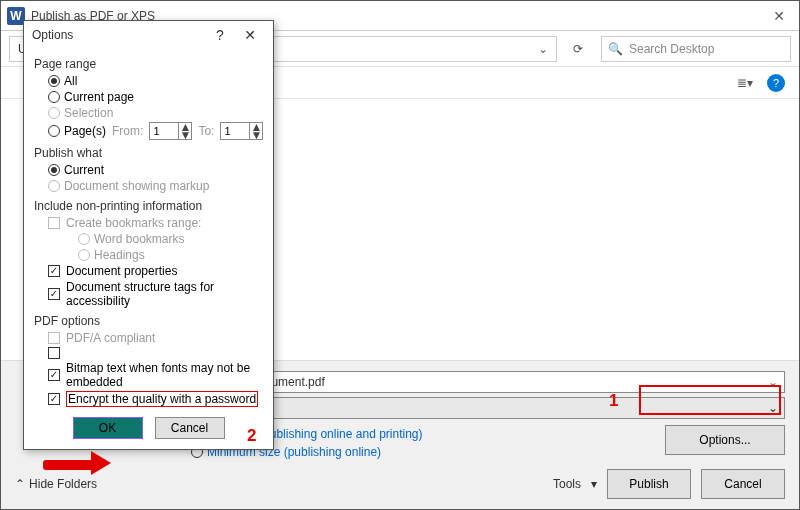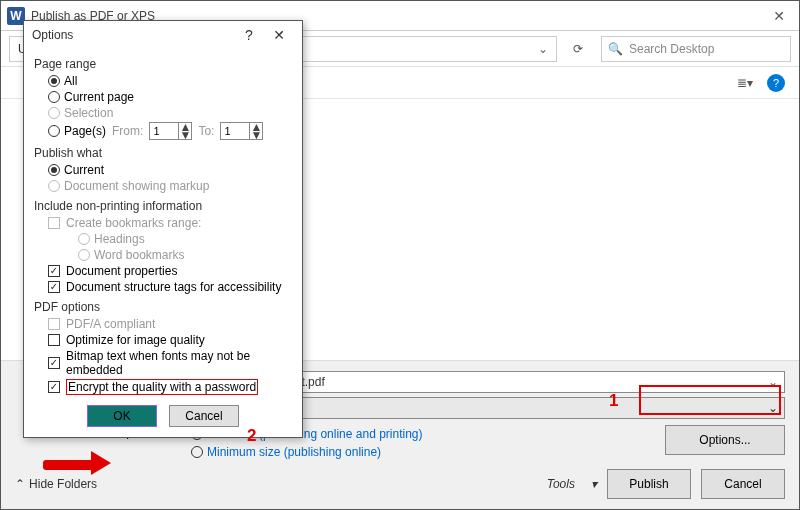--- a/index.html
+++ b/index.html
@@ -25,27 +25,27 @@
 .fileinput { flex:1; height: 22px; border:1px solid #888; background:#fff; padding:0 6px; display:flex; align-items:center; color:#333;}
 .dropdown { flex:1; height:22px; border:1px solid #888; background:#e8e8e8; display:flex; align-items:center; padding:0 6px; justify-content:space-between; color:#333;}
 .optrow { display:flex; gap: 14px; align-items:flex-start; margin-top: 6px;}
 .optcol { flex:1;}
 .radio { display:flex; align-items:flex-start; gap:4px; margin: 2px 0;}
 .radio .r { width:12px; height:12px; border:1px solid #333; border-radius:50%; display:inline-flex; align-items:center; justify-content:center; flex-shrink:0; margin-top:1px;}
 .radio .r.sel::after { content:""; width:6px; height:6px; background:#333; border-radius:50%;}
 .link { color:#0066cc;}
 .btn { height: 30px; min-width:84px; border:1px solid #888; background:#e1e1e1; display:inline-flex; align-items:center; justify-content:center; padding: 0 12px;}
 .btnrow { display:flex; justify-content:flex-end; align-items:center; gap: 10px; margin-top:8px;}
-.toolslbl { display:flex; align-items:flex-start; gap:16px; color:#333;font-style:italic;}
+.toolslbl { display:flex; align-items:flex-start; gap:10px; color:#333;}
 .hidefold { display:flex; align-items:center; gap:4px; color:#333;}
 .redbox1 { position:absolute; border:2px solid #e10000;}
 .redtxt { position:absolute; color:#e10000; font-weight:bold; font-size:17px;}
 
 
-.dlg { position:absolute; left:22px; top:19px; width:280px; background:#fff; border:1px solid #555; box-shadow: 2px 2px 8px rgba(0,0,0,0.3); }
+.dlg { position:absolute; left:22px; top:19px; width:251px; background:#fff; border:1px solid #555; box-shadow: 2px 2px 8px rgba(0,0,0,0.3); }
 .dlg-title { background:#fff; height: 28px; display:flex; align-items:center; padding: 0 8px; color:#333;}
 .dlg-title .sp { flex:1;}
 .dlg-title .ic { width:30px; text-align:center; color:#333; font-size:14px;}
 .dlg-body { padding: 2px 10px 10px 10px;}
 .section-hdr { color:#333; margin: 6px 0 3px 0;}
 .indent { margin-left: 14px;}
 .indent2 { margin-left: 30px;}
 .chk { display:flex; align-items:center; gap:6px; margin: 2px 0;}
 .chk .c { width:12px; height:12px; border:1px solid #333; display:inline-flex; align-items:center; justify-content:center; flex-shrink:0;}
 .chk .c.ck::after { content:"✓"; font-size:10px; line-height:1; color:#222;}
@@ -214,46 +214,45 @@
 
       <div class="section-hdr">Include non-printing information</div>
       <div class="indent">
         <label class="chk disabled">
             <span class="c"></span>
             <span>Create bookmarks range:</span>
           </label>
         <div class="indent2">
           <label class="radio disabled">
               <span class="r"></span>
+              <span>Word bookmarks</span>
+            </label>
+          <label class="radio disabled">
+              <span class="r"></span>
               <span>Headings</span>
-            </label>
-          <label class="radio disabled">
-              <span class="r"></span>
-              <span>Word bookmarks</span>
             </label>
         </div>
         <label class="chk">
             <span class="c ck"></span>
             <span>Document properties</span>
           </label>
         <label class="chk">
             <span class="c ck"></span>
             <span>Document structure tags for accessibility</span>
           </label>
       </div>
 
       <div class="section-hdr">PDF options</div>
       <div class="indent">
         <label class="chk disabled">
             <span class="c"></span>
             <span>PDF/A compliant</span>
           </label>
         <label class="chk">
             <span class="c"></span>
-            <span>Optimize for image quality</span>
           </label>
         <label class="chk">
             <span class="c ck"></span>
             <span>Bitmap text when fonts may not be embedded</span>
           </label>
         <label class="chk">
             <span class="c ck"></span>
             <span style="border:1px solid #e10000; padding:0 1px;">Encrypt the quality with a password</span>
           </label>
       </div>

